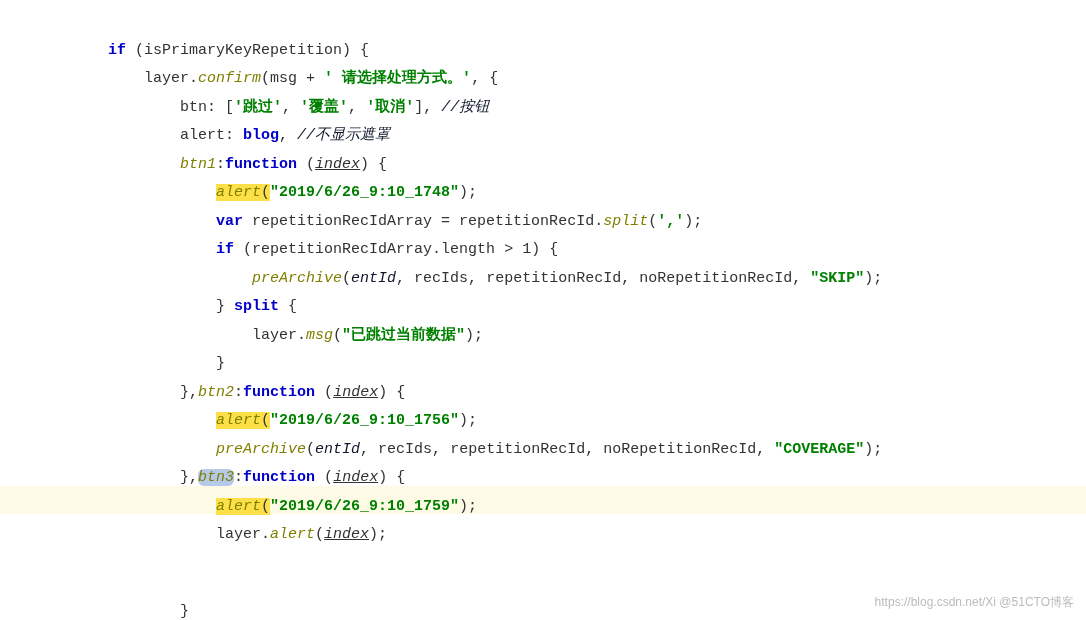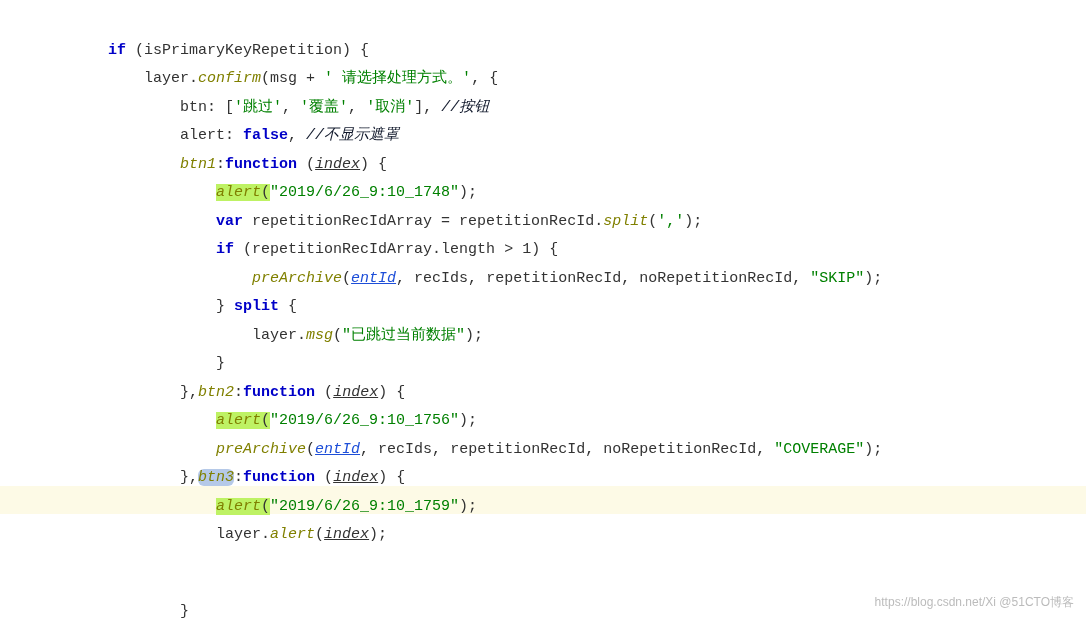--- a/index.html
+++ b/index.html
@@ -15,25 +15,25 @@
   }
   .code-area {
     padding: 8px 0 0 108px;
     white-space: pre;
     font-style: italic;
   }
   .kw    { color: #0000c8; font-weight: bold; font-style: normal; margin-top: 24px; }
   .ident { color: #333333; }
   .func  { color: #808000; font-style: italic; }
   .pun   { color: #333333; }
-  .str   { color: #008000; font-weight: normal; font-style: normal; }
+  .str   { color: #008000; font-weight: bold; font-style: normal; }
   .cmt   { color: #0f172a; font-style: italic; }
   .param { color: #333333; text-decoration: underline; font-style: italic; }
-  .parami{ color: #1d4ed8; font-style: italic; text-decoration: underline; }
-  .hl    { background: #bef264; }
+  .parami{ color: #0f172a; font-style: italic; }
+  .hl    { background: #fde047; }
   .kwf   { color:#0000c8; font-weight:bold; font-style:normal;}
   .nofs  { font-style: normal; }
 
   .cursor-line {
     position: absolute;
     left: 0;
     right: 0;
     top: 486px;
     height: 28px;
     background: rgba(253, 250, 227, 0.9);
@@ -61,21 +61,21 @@
 </style>
 </head>
 <body>
 
 <div class="cursor-line"></div>
 
 <div class="code-area">
 <span class="kw nofs">if</span><span class="pun nofs"> (</span><span class="ident nofs">isPrimaryKeyRepetition</span><span class="pun nofs">) {</span>
     <span class="ident nofs">layer</span><span class="pun nofs">.</span><span class="func">confirm</span><span class="pun nofs">(</span><span class="ident nofs">msg</span><span class="pun nofs"> + </span><span class="str">' 请选择处理方式。'</span><span class="pun nofs">, {</span>
         <span class="ident nofs">btn</span><span class="pun nofs">: </span><span class="pun nofs">[</span><span class="str">'跳过'</span><span class="pun nofs">, </span><span class="str">'覆盖'</span><span class="pun nofs">, </span><span class="str">'取消'</span><span class="pun nofs">], </span><span class="cmt">//按钮</span>
-        <span class="ident nofs">alert</span><span class="pun nofs">: </span><span class="kw nofs">false</span><span class="pun nofs">, </span><span class="cmt">//不显示遮罩</span>
+        <span class="ident nofs">alert</span><span class="pun nofs">: </span><span class="kw nofs">blog</span><span class="pun nofs">, </span><span class="cmt">//不显示遮罩</span>
         <span class="func">btn1</span><span class="pun nofs">:</span><span class="kwf">function</span><span class="pun nofs"> </span><span class="pun nofs">(</span><span class="param">index</span><span class="pun nofs">) {</span>
             <span class="hl"><span class="func">alert</span><span class="pun nofs">(</span></span><span class="str">"2019/6/26_9:10_1748"</span><span class="pun nofs">);</span>
             <span class="kw nofs">var</span><span class="nofs"> </span><span class="ident nofs">repetitionRecIdArray</span><span class="pun nofs"> = </span><span class="ident nofs">repetitionRecId</span><span class="pun nofs">.</span><span class="func">split</span><span class="pun nofs">(</span><span class="str">','</span><span class="pun nofs">);</span>
             <span class="kw nofs">if</span><span class="pun nofs"> (</span><span class="ident nofs">repetitionRecIdArray</span><span class="pun nofs">.</span><span class="ident nofs">length</span><span class="pun nofs"> &gt; </span><span class="pun nofs">1</span><span class="pun nofs">) {</span>
                 <span class="func">preArchive</span><span class="pun nofs">(</span><span class="parami">entId</span><span class="pun nofs">, </span><span class="ident nofs">recIds</span><span class="pun nofs">, </span><span class="ident nofs">repetitionRecId</span><span class="pun nofs">, </span><span class="ident nofs">noRepetitionRecId</span><span class="pun nofs">, </span><span class="str">"SKIP"</span><span class="pun nofs">);</span>
             <span class="pun nofs">}</span> <span class="kw nofs">split</span> <span class="pun nofs">{</span>
                 <span class="ident nofs">layer</span><span class="pun nofs">.</span><span class="func">msg</span><span class="pun nofs">(</span><span class="str">"已跳过当前数据"</span><span class="pun nofs">);</span>
             <span class="pun nofs">}</span>
         <span class="pun nofs">}</span><span class="pun nofs">,</span><span class="func">btn2</span><span class="pun nofs">:</span><span class="kwf">function</span><span class="pun nofs"> </span><span class="pun nofs">(</span><span class="param">index</span><span class="pun nofs">) {</span>
             <span class="hl"><span class="func">alert</span><span class="pun nofs">(</span></span><span class="str">"2019/6/26_9:10_1756"</span><span class="pun nofs">);</span>

